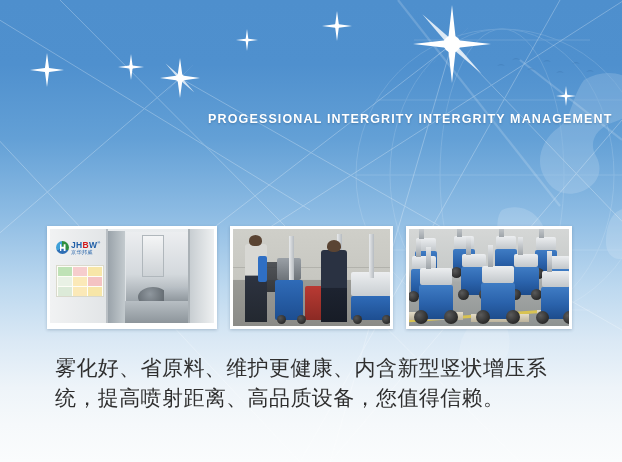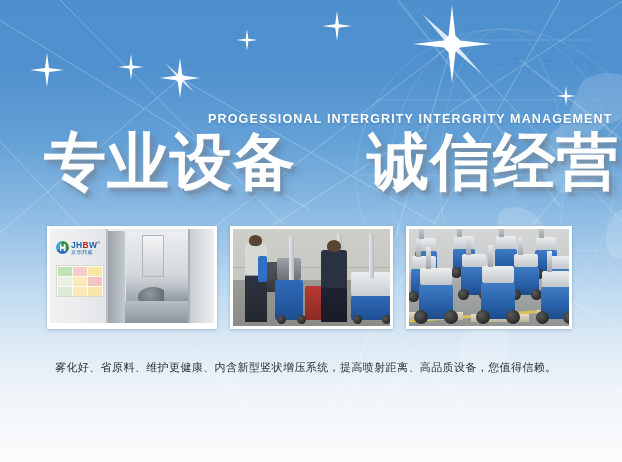--- a/index.html
+++ b/index.html
@@ -93,21 +93,21 @@
     display: inline-block;
     width: 26px;
   }
 
   #caption {
     position: absolute;
     left: 55px;
     top: 353px;
     width: 520px;
     font-family: "DejaVu Sans", "Liberation Sans", sans-serif;
-    font-size: 11px;
+    font-size: 21px;
     line-height: 30px;
     color: #2f2f2f;
     letter-spacing: .4px;
   }
 
   
   #photos {
     position: absolute;
     left: 47px;
     top: 226px;
@@ -371,25 +371,20 @@
     <svg class="star" style="left:566px; top:96px;  width:20px;  height:20px;" viewBox="0 0 100 100">
         <g fill="#ffffff">
           <path d="M50 0 L56 44 L100 50 L56 56 L50 100 L44 56 L0 50 L44 44 Z"></path>
           <circle cx="50" cy="50" r="7"></circle>
         </g>
       </svg>
   </div>
 
   <div id="subtitle-en">PROGESSIONAL INTERGRITY INTERGRITY  MANAGEMENT</div>
 
-  <div id="headline">
-    <span>专业设备</span>
-    <span class="gap"></span>
-    <span>诚信经营</span>
-  </div>
 
   <div id="photos">
 
     <div class="photo p1">
       <div class="photo-inner">
         <div class="cnc-bg"></div>
         <div class="cnc-cavity"></div>
         <div class="cnc-spindle"></div>
         <div class="cnc-chuck"></div>
         <div class="cnc-motor"></div>

